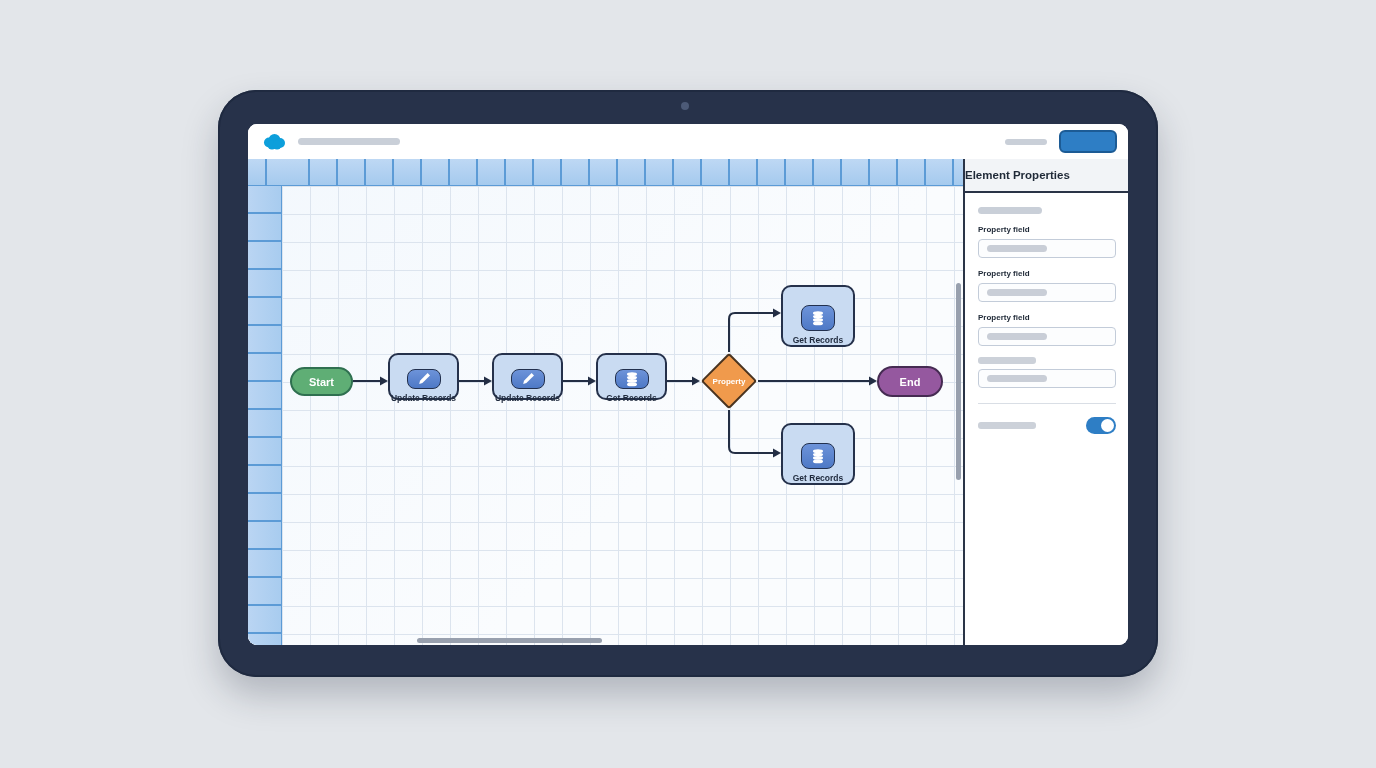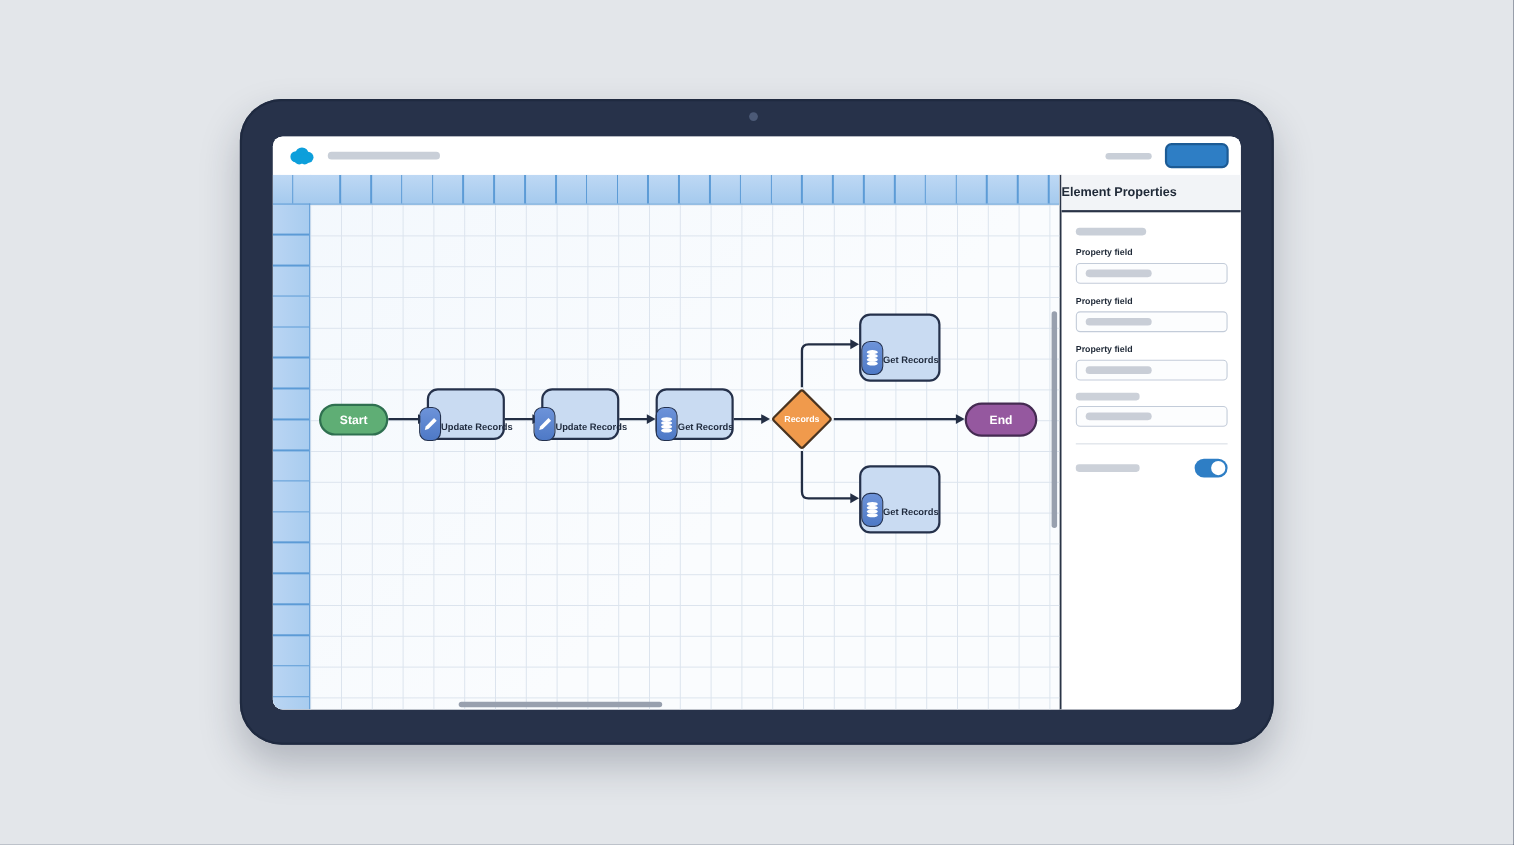--- a/index.html
+++ b/index.html
@@ -76,21 +76,21 @@
   
   .node { position:absolute; z-index:4; cursor:pointer; }
   .node-pill {
     border-radius:16px; border:2px solid; display:flex; align-items:center;
     justify-content:center; color:#ffffff; font-size:11px; font-weight:bold;
   }
   .pill-start { left:42px; top:208px; width:63px; height:29px; background:#5fae75; border-color:#2f7050;justify-content:center; }
   .pill-end   { left:629px; top:207px; width:66px; height:31px; background:#95589f; border-color:#452b52; }
   .node-card {
     background:#c9dbf2; border:2px solid #25314b; border-radius:10px;
-    display:flex; align-items:center; justify-content:center;
+    display:flex; flex-direction:column; align-items:center; justify-content:center;
     padding-top:18px;
   }
   .card-sm { width:71px; height:47px; }
   .card-lg { width:74px; height:62px; }
   .icon-box {
     width:34px; height:31px; border-radius:8px;
     background:linear-gradient(#6d93d9, #4e79c6);
     border:1.5px solid #22304e;
     display:flex; align-items:center; justify-content:center;
   }
@@ -226,21 +226,21 @@
                 <ellipse cx="10" cy="12.2" rx="5.6" ry="2.1"></ellipse>
                 <ellipse cx="10" cy="16" rx="5.6" ry="2.1"></ellipse>
               </g>
             </svg>
           </div>
           <div class="node-label">Get Records</div>
         </div>
 
         <div class="node node-diamond">
           <div class="diamond-shape"></div>
-          <div class="diamond-label">Records</div>
+          <div class="diamond-label">Property</div>
         </div>
 
         <div class="node node-card card-lg" style="left:533px; top:126px;">
           <div class="icon-box">
             <svg width="18" height="18" viewBox="0 0 20 20">
               <g fill="#ffffff">
                 <ellipse cx="10" cy="4.6" rx="5.6" ry="2.1"></ellipse>
                 <ellipse cx="10" cy="8.4" rx="5.6" ry="2.1"></ellipse>
                 <ellipse cx="10" cy="12.2" rx="5.6" ry="2.1"></ellipse>
                 <ellipse cx="10" cy="16" rx="5.6" ry="2.1"></ellipse>

